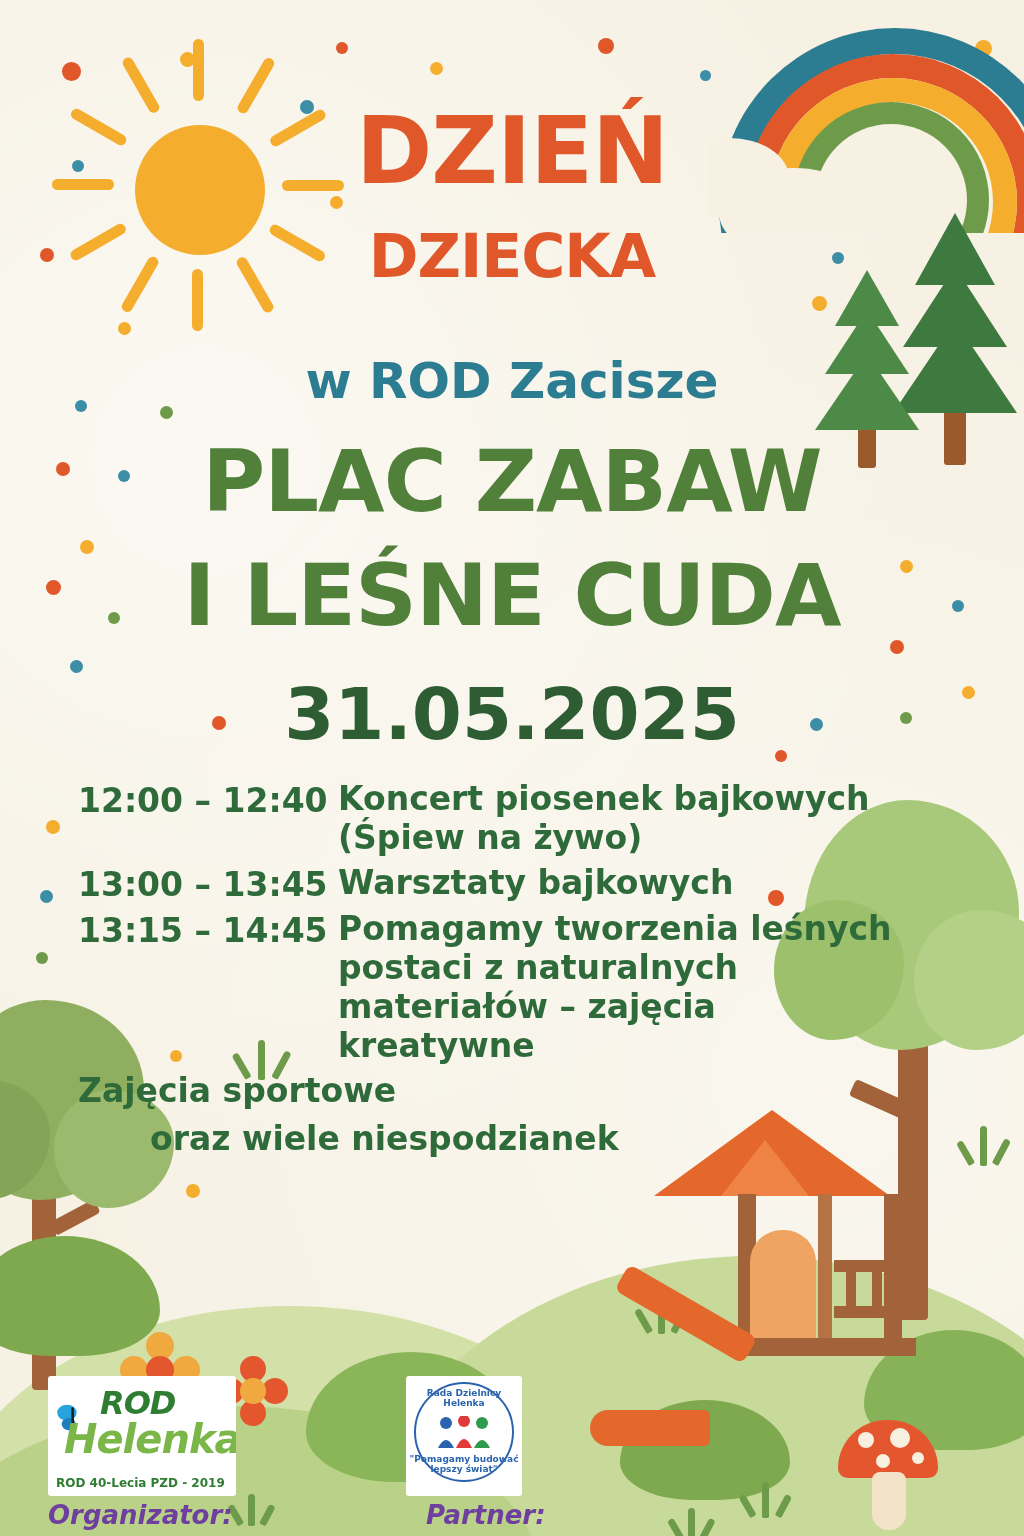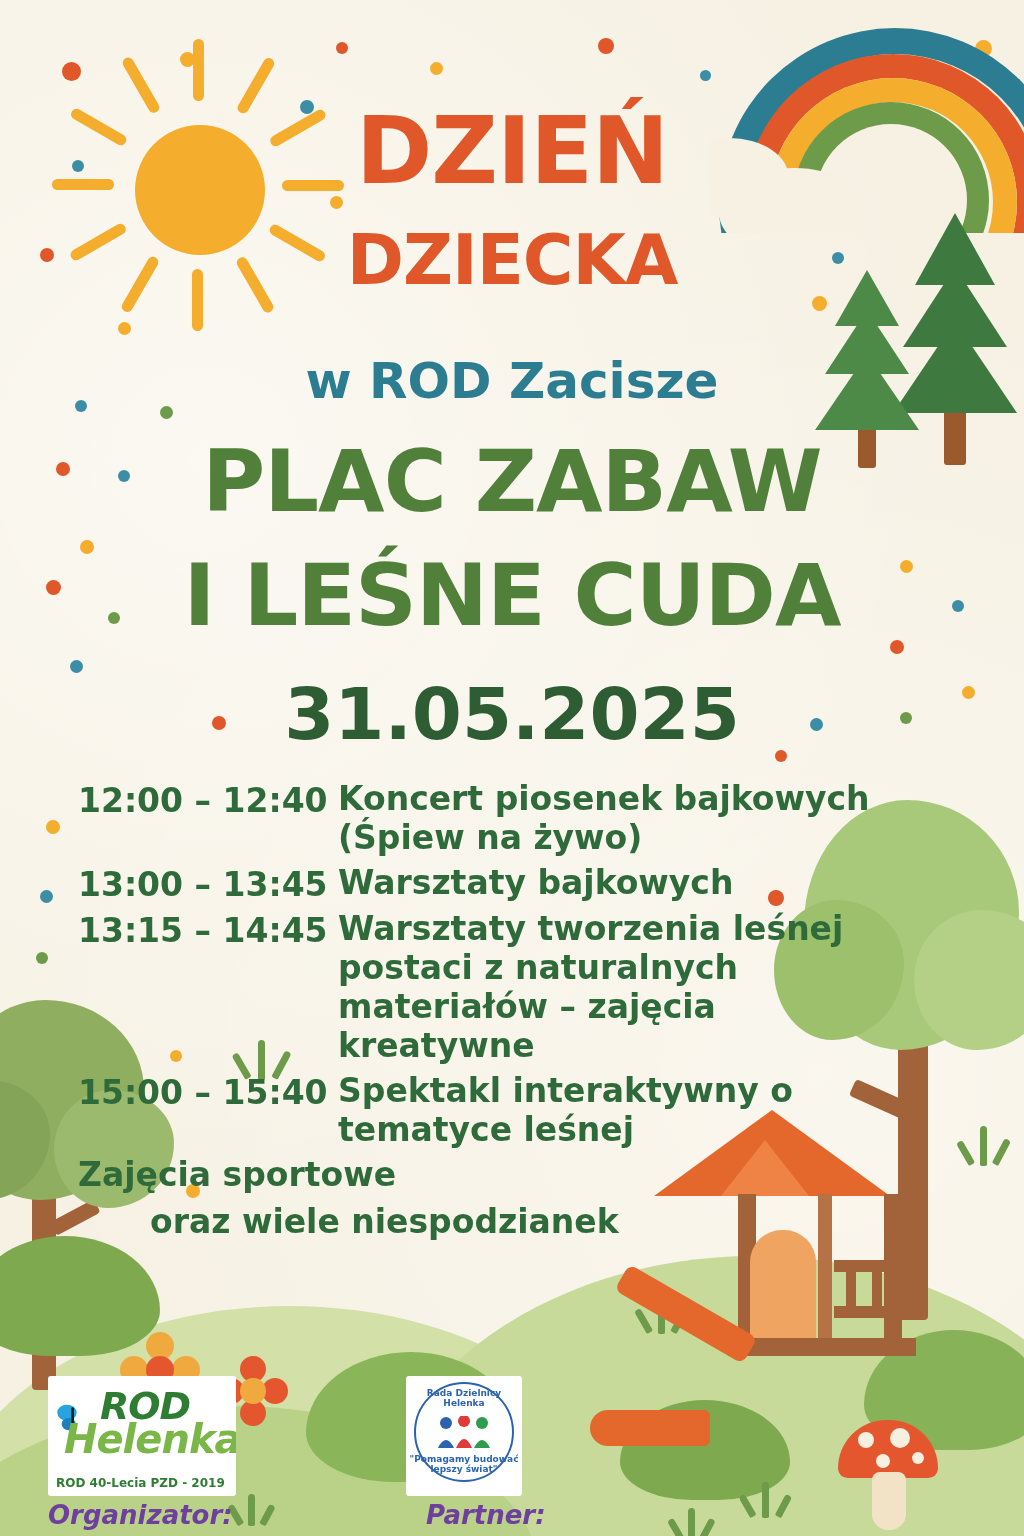--- a/index.html
+++ b/index.html
@@ -105,21 +105,21 @@
   .title-main {
     position: absolute;
     left: 0; right: 0;
     text-align: center;
     font-family: "DejaVu Sans", sans-serif;
     font-weight: bold;
     color: #e0572a;
     letter-spacing: -1px;
   }
   .t-dzien { top: 108px; font-size: 92px; line-height: 0.95; }
-  .t-dziecka { top: 228px; font-size: 69px; line-height: 0.95; }
+  .t-dziecka { top: 228px; font-size: 60px; line-height: 0.95; }
   .t-sub {
     position: absolute; top: 352px; left: 0; right: 0;
     text-align: center; font-size: 50px; font-weight: bold; color: #2d7d92;
   }
   .t-plac {
     position: absolute; top: 438px; left: 0; right: 0;
     text-align: center; font-size: 86px; font-weight: bold; color: #51803b;
     letter-spacing: -1px; line-height: 1.0;
   }
   .t-lesne {
@@ -169,21 +169,21 @@
   
   .logo-box {
     position: absolute;
     background: #ffffff;
     border-radius: 3px;
     overflow: hidden;
   }
   .rod-logo { left: 48px; top: 1376px; width: 188px; height: 120px; }
   .rod-rod {
     position: absolute; left: 52px; top: 8px;
-    font-size: 38px; font-weight: bold; font-style: italic; color: #2f7d32;
+    font-size: 32px; font-weight: bold; font-style: italic; color: #2f7d32;
     letter-spacing: -1px;
   }
   .rod-zacisze {
     position: absolute; left: 16px; top: 40px;
     font-size: 40px; font-weight: bold; font-style: italic; color: #7ab648;
     letter-spacing: -1px;
   }
   .rod-small {
     position: absolute; left: 8px; bottom: 6px;
     font-size: 12px; font-weight: bold; color: #2f7d32;
@@ -430,25 +430,21 @@
     <div class="row">
       <div class="time">12:00 – 12:40</div>
       <div class="desc">Koncert piosenek bajkowych (Śpiew na żywo)</div>
     </div>
     <div class="row">
       <div class="time">13:00 – 13:45</div>
       <div class="desc">Warsztaty bajkowych</div>
     </div>
     <div class="row">
       <div class="time">13:15 – 14:45</div>
-      <div class="desc">Warsztaty tworzenia leśnej postaci z naturalnych materiałów – zajęcia kreatywne</div>
-    </div>
-    <div class="row">
-      <div class="time">15:00 – 15:40</div>
-      <div class="desc">Spektakl interaktywny o tematyce leśnej</div>
+      <div class="desc">Pomagamy tworzenia leśnych postaci z naturalnych materiałów – zajęcia kreatywne</div>
     </div>
     <div class="row">
       <div class="desc">Zajęcia sportowe</div>
     </div>
     <div class="extra">oraz wiele niespodzianek</div>
   </div>
 
   <div class="logo-box rod-logo">
     <svg class="butterfly" viewBox="0 0 40 34">
       <ellipse cx="12" cy="12" rx="11" ry="9" fill="#29a3dd"></ellipse>

